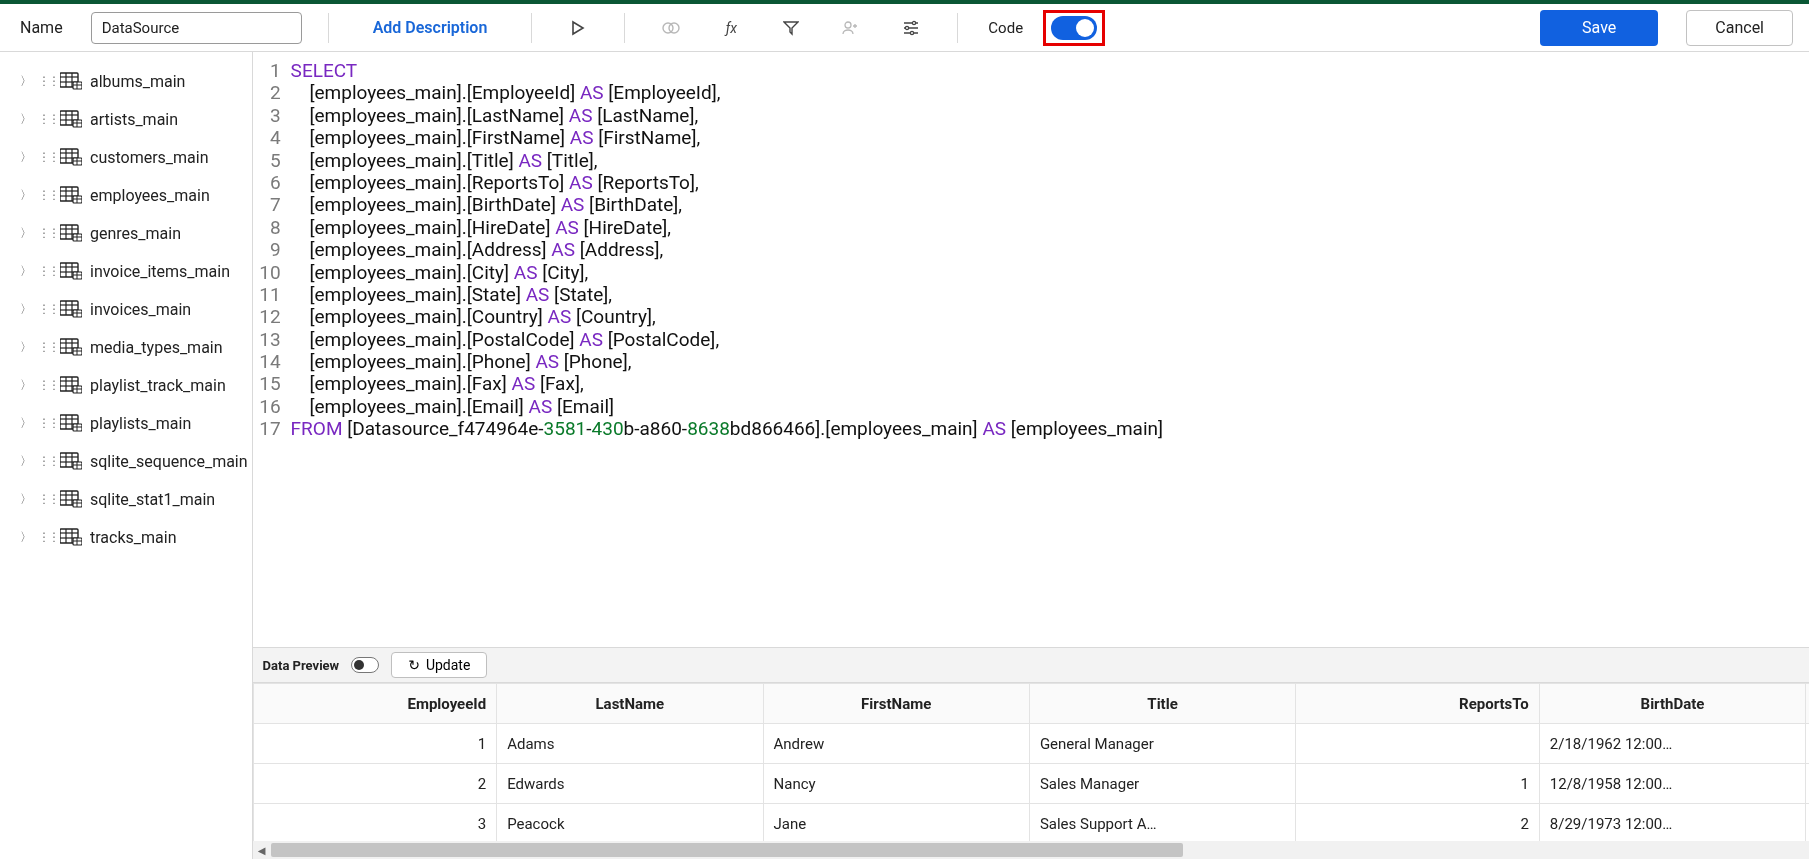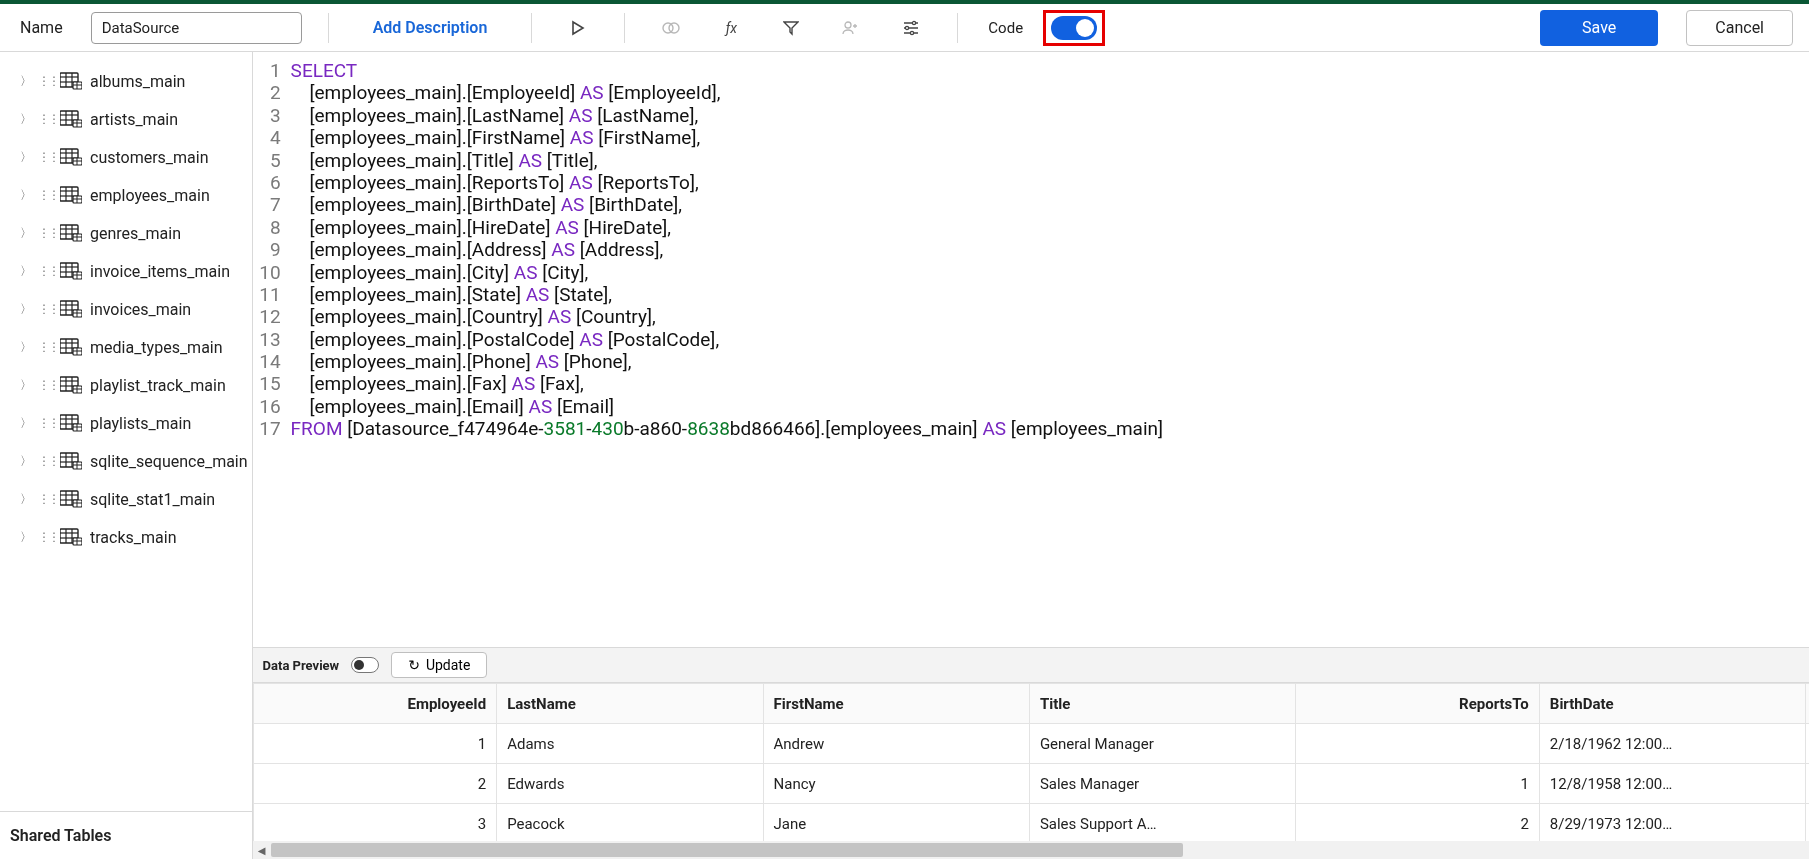--- a/index.html
+++ b/index.html
@@ -44,21 +44,21 @@
 
   .preview-bar { height: 36px; background:#f3f3f3; border-top:1px solid #d9d9d9; border-bottom:1px solid #d9d9d9; display:flex; align-items:center; padding: 0 10px; gap:12px; }
   .preview-label { font-size:13px; font-weight:700; color:#222; }
   .mini-toggle { width:28px; height:16px; border:1px solid #777; background:#fff; border-radius:8px; position:relative; }
   .mini-toggle .dot { width:10px;height:10px;background:#333;border-radius:50%;position:absolute;top:2px;left:2px; }
   .update-btn { height:26px; border:1px solid #bfbfbf; border-radius:4px; background:#fff; padding:0 16px; display:flex; align-items:center; gap:6px; font-size:14px; cursor:pointer; }
 
   .grid-wrap { height: 176px; position:relative; overflow:hidden; }
   table.grid { border-collapse: collapse; width: 1820px; table-layout: fixed; }
   table.grid th, table.grid td { border:1px solid #e3e3e3; padding: 8px 10px; font-size:15px; height:40px; background:#fff; }
-  table.grid th { background:#fafafa; font-weight:700; color:#222; text-align:left; }
+  table.grid th { background:#fafafa; font-weight:700; color:#222; text-align:center; }
   table.grid td { color:#222; white-space:nowrap; overflow:hidden; text-overflow:ellipsis; }
   col.c-id { width: 160px; }
   col.c-txt { width: 175px; }
   col.c-date { width: 175px; }
   .grid-scrollbar { position:absolute; bottom:0; left:0; right:18px; height:18px; background:#f1f1f1; }
   .grid-scrollbar .thumb { position:absolute; left:18px; top:2px; height:14px; width:912px; background:#c4c4c4; border-radius:2px; }
   .grid-scrollbar .arrow { position:absolute; top:0; width:18px; height:18px; display:flex;align-items:center;justify-content:center; color:#666; font-size:10px; }
   .grid-scrollbar .arrow.left { left:0; }
 
 </style>
@@ -338,21 +338,20 @@
               <line x1="12" y1="1" x2="12" y2="15" stroke="#222" stroke-width="1.2"></line>
               <line x1="0" y1="10" x2="18" y2="10" stroke="#222" stroke-width="1.2"></line>
               <rect x="13" y="10" width="9" height="7" rx="1" fill="#fff" stroke="#222" stroke-width="1.2"></rect>
               <line x1="13" y1="13" x2="22" y2="13" stroke="#222" stroke-width="1"></line>
               <line x1="17" y1="10" x2="17" y2="17" stroke="#222" stroke-width="1"></line>
             </svg>
           </span>
           <span>tracks_main</span>
         </div>
       </div>
-    <div class="shared">Shared Tables</div>
   </div>
 
   <div class="content">
     <div class="editor">
       <div class="gutter" id="gutter">
           <div>1</div>
           <div>2</div>
           <div>3</div>
           <div>4</div>
           <div>5</div>

